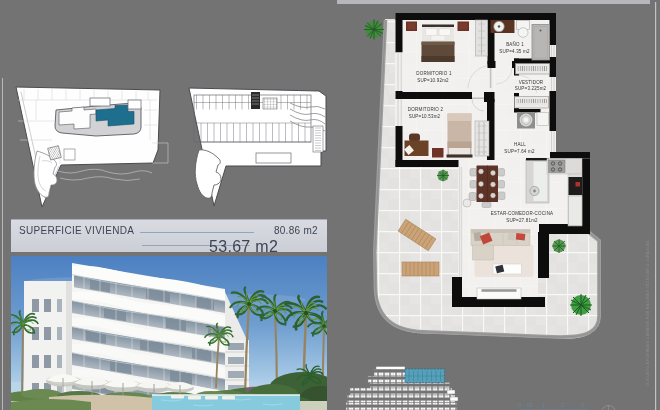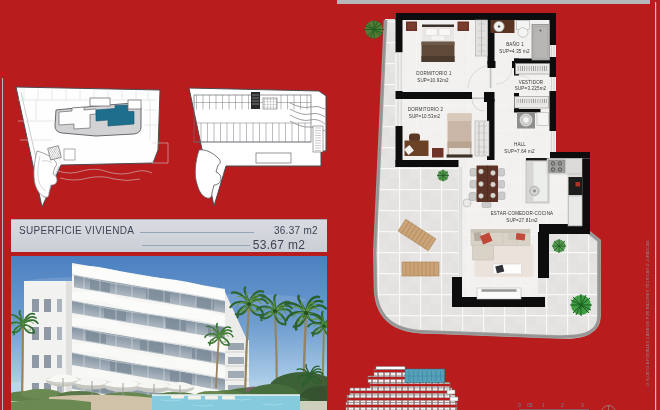--- a/index.html
+++ b/index.html
@@ -1,16 +1,16 @@
 <!DOCTYPE html>
 <html><head>
 <meta charset="utf-8">
 <style>
   html,body{margin:0;padding:0;background:#fff;}
-  #page{position:relative;width:660px;height:410px;background:#b91c1c;overflow:hidden;
+  #page{position:relative;width:660px;height:410px;background:#737373;overflow:hidden;
         font-family:"Liberation Sans",sans-serif;}
   .abs{position:absolute;}
 </style>
 </head>
 <body>
 <div id="page">
 
 <div class="abs" style="left:2px;top:78px;width:1px;height:332px;background:#b9b9b9;"></div>
 
 <svg class="abs" style="left:0;top:0;" width="330" height="215" viewBox="0 0 330 215">
@@ -94,23 +94,23 @@
 
 <div class="abs" style="left:11px;top:219px;width:316px;height:32px;background:linear-gradient(#d9dbe1,#cbced6);border-top:1px solid #a9abb3;">
 
   <div class="abs" style="left:8px;top:5px;font-size:10px;letter-spacing:0.3px;color:#3d4453;">SUPERFICIE VIVIENDA</div>
 
 
   <div class="abs" style="left:129px;top:12px;width:114px;height:1px;background:#93a5b9;"></div>
 
   <div class="abs" style="left:131px;top:25px;width:108px;height:1px;background:#93a5b9;"></div>
 
-  <div class="abs" style="left:207px;top:5px;width:100px;text-align:right;font-size:10px;letter-spacing:0.3px;color:#3d4453;">36.37 m2</div>
-
-  <div class="abs" style="left:218px;top:18px;width:100px;text-align:center;font-size:12px;letter-spacing:0.3px;color:#3d4453;">53.67 m2</div>
+  <div class="abs" style="left:207px;top:5px;width:100px;text-align:right;font-size:10px;letter-spacing:0.3px;color:#3d4453;">80.86 m2</div>
+
+  <div class="abs" style="left:198px;top:18px;width:100px;text-align:left;font-size:16px;letter-spacing:0.3px;color:#3d4453;">53.67 m2</div>
 </div>
 
 <svg class="abs" style="left:11px;top:256px;" width="316" height="154" viewBox="0 0 316 154">
   <defs>
     <linearGradient id="skyg" x1="0" y1="0" x2="0" y2="1">
       <stop offset="0" stop-color="#4c80c1"></stop>
       <stop offset="0.45" stop-color="#6f9ed0"></stop>
       <stop offset="0.78" stop-color="#a5c8e5"></stop>
       <stop offset="0.95" stop-color="#cfe2f1"></stop>
     </linearGradient>

